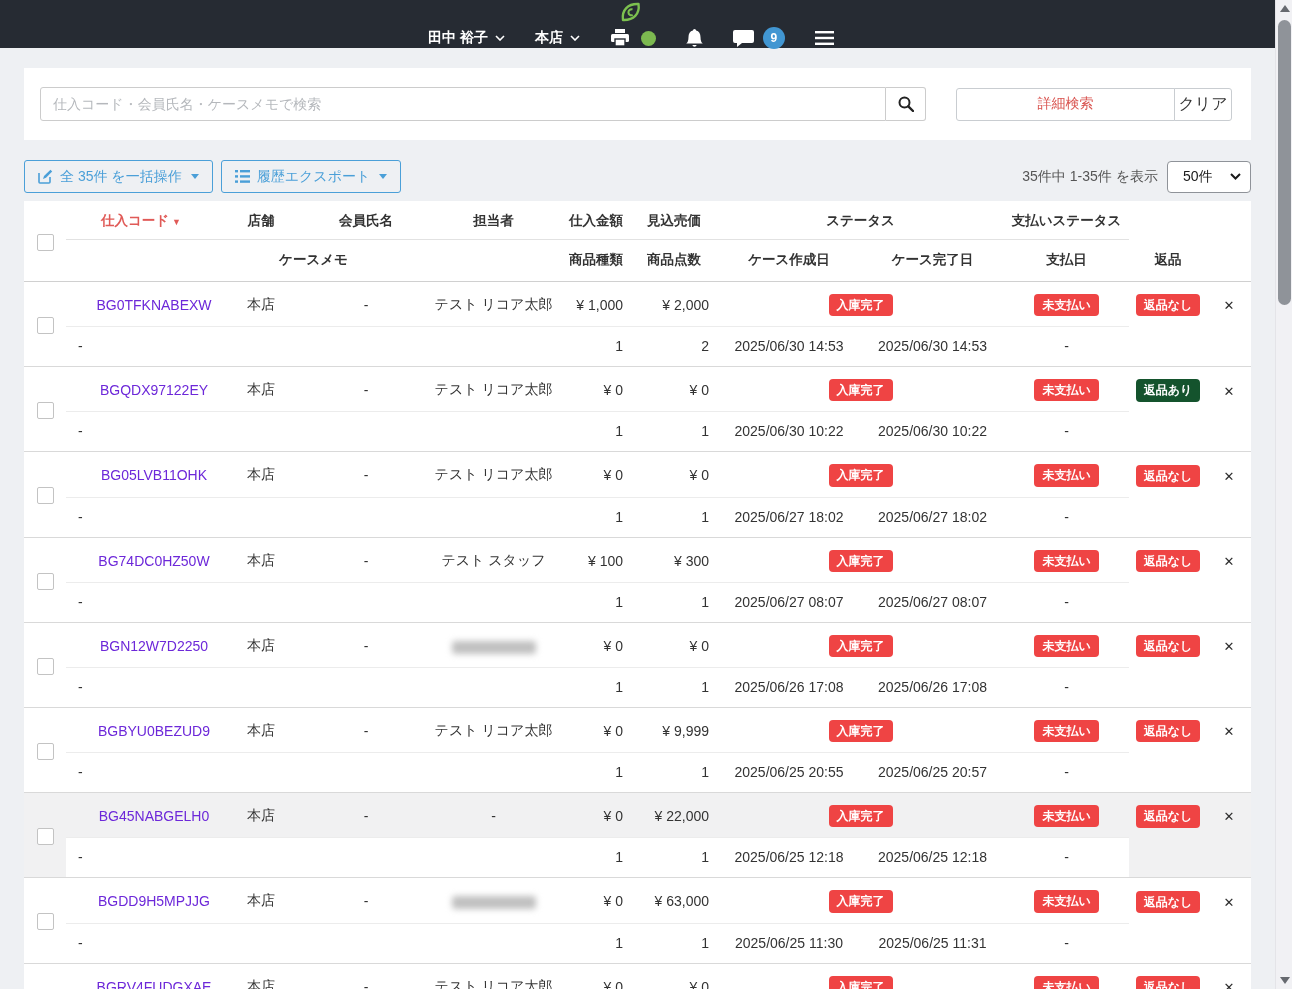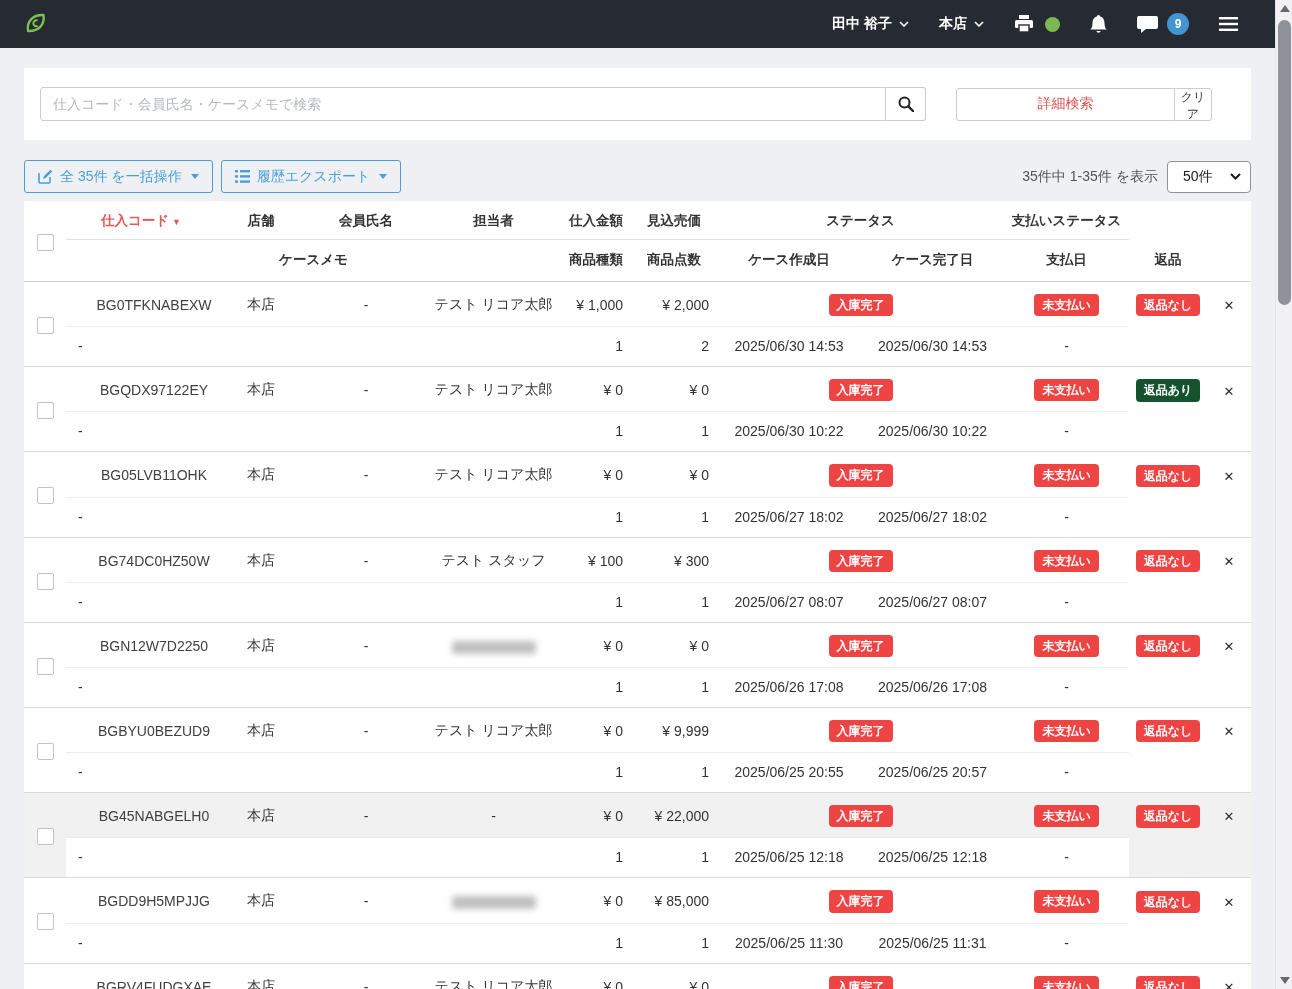--- a/index.html
+++ b/index.html
@@ -5,20 +5,21 @@
   * { margin:0; padding:0; box-sizing:border-box; }
   html,body { width:1292px; height:989px; overflow:hidden; }
   body {
     font-family:"Liberation Sans","DejaVu Sans",sans-serif;
     background:#eef0f3; color:#333; font-size:14px;
   }
   
   .navbar {
     height:48px; background:#262b33; display:flex; align-items:center;
     padding:0 54px 0 24px;
+    flex-direction:column;
   }
   .navbar .spacer { flex:1; }
   .nav-item { display:flex; align-items:center; color:#fff; font-weight:600; gap:7px; cursor:pointer; }
   .nav-group { display:flex; align-items:center; gap:30px; }
   .chev { width:10px; height:6px; }
   .green-dot { width:15px; height:15px; border-radius:50%; background:#7cb950; margin-left:4px; }
   .chat-badge {
     min-width:22px; height:22px; border-radius:11px; background:#4196d2; color:#fff;
     font-size:12px; font-weight:700; display:flex; align-items:center; justify-content:center;
     margin-left:2px;
@@ -36,22 +37,22 @@
   .search-btn {
     width:40px; height:34px; border:1px solid #ccc; border-left:none; background:#fff;
     border-radius:0 3px 3px 0; display:flex; align-items:center; justify-content:center; cursor:pointer;
   }
   .adv-group { display:flex; margin-left:30px; height:33px;justify-content:flex-end; }
   .adv-btn {
     width:219px; background:#fff; border:1px solid #c9cdd1; border-radius:3px 0 0 3px;
     color:#d9534f; font-size:14px; cursor:pointer; font-family:inherit;
   }
   .clear-btn {
-    width:38px; background:#fff; border:1px solid #c9cdd1; border-left:1px solid #c9cdd1;
-    margin-left:-1px; border-radius:0 3px 3px 0; color:#333; font-size:12px; cursor:pointer; font-family:inherit;
+    width:58px; background:#fff; border:1px solid #c9cdd1; border-left:1px solid #c9cdd1;
+    margin-left:-1px; border-radius:0 3px 3px 0; color:#333; font-size:16px; cursor:pointer; font-family:inherit;
   }
   
   .toolbar { margin-top:20px; display:flex; align-items:center; }
   .blue-btn {
     display:flex; align-items:center; gap:7px; border:1px solid #4a9fd8; color:#4a9fd8;
     background:transparent; border-radius:3px; height:33px; padding:0 13px; font-size:14px;
     cursor:pointer; font-family:inherit;
   }
   .blue-btn + .blue-btn { margin-left:8px; }
   .caret-down {
@@ -80,21 +81,21 @@
   tbody tr.line1 td.inner-b { border-bottom:1px solid #ececec; }
   td.cb-cell, th.cb-cell { text-align:center; vertical-align:middle; border-bottom:1px solid #d9d9d9; }
   thead th.cb-cell { border-bottom:1px solid #d0d0d0; }
   .c { text-align:center; }
   .r { text-align:right; padding-right:8px !important; }
   .memo-cell { text-align:left; padding-left:12px !important; }
   .checkbox {
     display:inline-block; width:17px; height:17px; background:#fff;
     border:1px solid #c3c3c3; border-radius:2px; cursor:pointer; vertical-align:middle;
   }
-  .code-link { color:#404040; text-decoration:none; cursor:pointer;margin-left:26px; }
+  .code-link { color:#6d28d9; text-decoration:none; cursor:pointer;margin-left:26px; }
   .badge {
     display:inline-block; background:#ef4444; color:#fff; font-size:12px; font-weight:600;
     padding:3px 8px; border-radius:4px; line-height:1.35;
   }
   .badge.green { background:#14532d; }
   .close-x { color:#2e2e2e; font-weight:700; font-size:13px; cursor:pointer; }
   .redacted {
     display:inline-block; width:84px; height:13px; background:#c0c0c0;
     border-radius:3px; filter:blur(3px); vertical-align:middle;
   }
@@ -515,21 +516,21 @@
     <td class="cb-cell" rowspan="2">
       <span class="checkbox"></span>
     </td>
     <td class="c inner-b">
       <a class="code-link">BGDD9H5MPJJG</a>
     </td>
     <td class="c inner-b">本店</td>
     <td class="c inner-b">-</td>
     <td class="c inner-b"><span class="redacted"></span></td>
     <td class="r inner-b">¥ 0</td>
-    <td class="r inner-b">¥ 85,000</td>
+    <td class="r inner-b">¥ 63,000</td>
     <td class="c inner-b" colspan="2">
       <span class="badge">入庫完了</span>
     </td>
     <td class="c inner-b">
       <span class="badge">未支払い</span>
     </td>
     <td class="c">
       <span class="badge">返品なし</span>
     </td>
     <td class="c">

